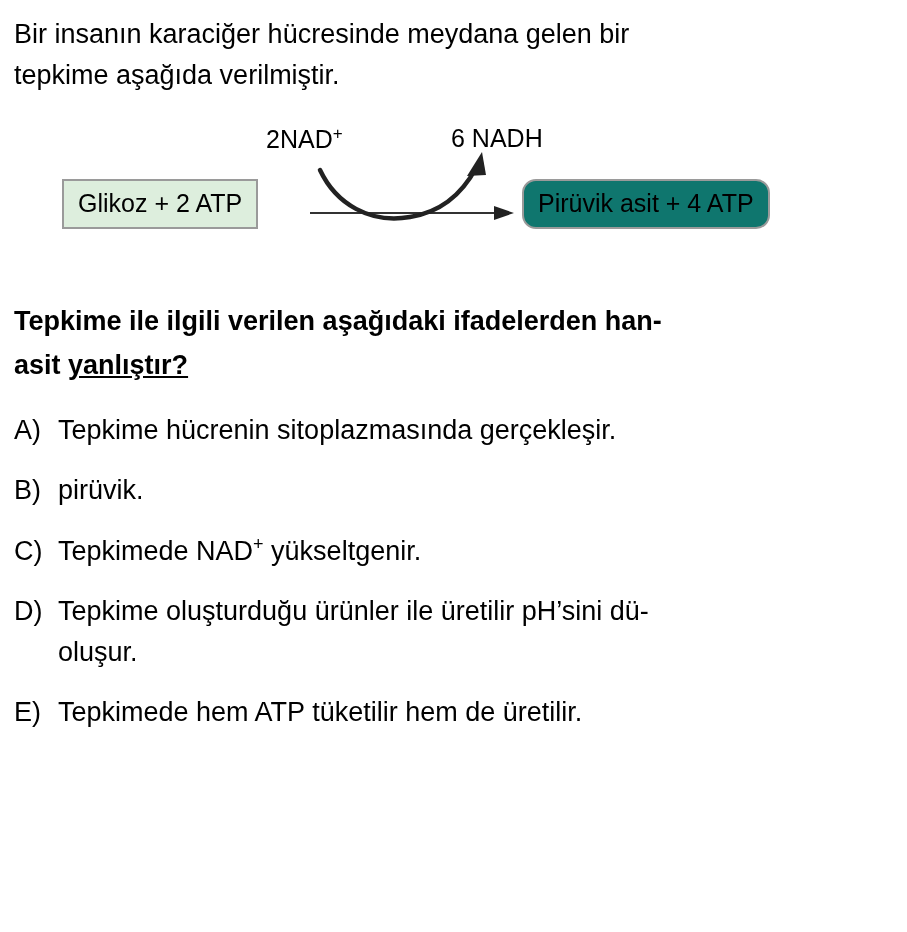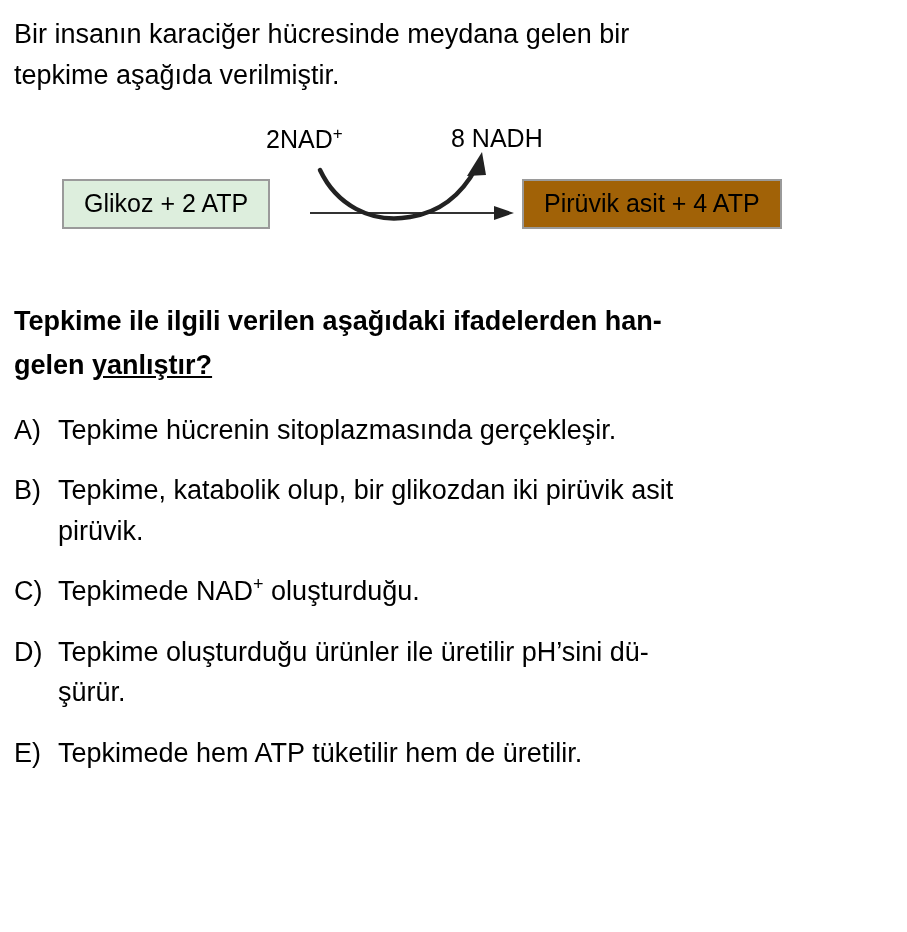--- a/index.html
+++ b/index.html
@@ -66,31 +66,32 @@
     position: absolute;
     top: 77px;
     left: 0;
     width: 100%;
   }
   .box {
     position: absolute;
     box-sizing: border-box;
     border: 2px solid #9a9a9a;
     font-size: 25px;
-    padding: 9px 20px;
+    padding: 9px 14px;
     white-space: nowrap;
     line-height: 1.1;
   }
   .box-left {
     left: 48px;
     background: #ddeedd;
   }
   .box-right {
     left: 508px;
-    background: #a16207;
+    background: #0f766e;
+    border-radius: 14px;
   }
   .arrow-svg {
     position: absolute;
     left: 0;
     top: 0;
     width: 907px;
     height: 190px;
     pointer-events: none;
   }
 
@@ -140,73 +141,72 @@
     <span>Bir insanın karaciğer hücresinde meydana gelen bir</span>
     <span class="last-line">tepkime aşağıda verilmiştir.</span>
   </div>
 
   <div class="diagram">
 
     <div class="labels">
       <div class="lbl lbl-nad">
         <span>2NAD</span><span class="sup">+</span>
       </div>
-      <div class="lbl lbl-nadh">8 NADH</div>
+      <div class="lbl lbl-nadh">6 NADH</div>
     </div>
 
     <svg class="arrow-svg" viewBox="0 0 907 190">
 
       <line x1="296" y1="111" x2="487" y2="111" stroke="#333333" stroke-width="2.2"></line>
       <polygon points="500,111 480,104 480,118" fill="#222222"></polygon>
 
       <path d="M306,68 C322,102 356,122 396,115 C428,110 448,92 462,66" fill="none" stroke="#222222" stroke-width="4.5" stroke-linecap="round"></path>
       <polygon points="468,50 453,74 472,73" fill="#222222"></polygon>
     </svg>
 
     <div class="boxes">
       <div class="box box-left">Glikoz + 2 ATP</div>
       <div class="box box-right">Pirüvik asit + 4 ATP</div>
     </div>
 
   </div>
 
   <div class="stem">
     <span>Tepkime ile ilgili verilen aşağıdaki ifadelerden han-</span>
-    <span class="l2"><span>gelen </span><span class="u">yanlıştır?</span></span>
+    <span class="l2"><span>asit </span><span class="u">yanlıştır?</span></span>
   </div>
 
   <div class="options">
 
     <div class="opt">
       <div class="opt-key">A)</div>
       <div class="opt-text">
         <span>Tepkime hücrenin sitoplazmasında gerçekleşir.</span>
       </div>
     </div>
 
     <div class="opt">
       <div class="opt-key">B)</div>
       <div class="opt-text">
-        <span>Tepkime, katabolik olup, bir glikozdan iki pirüvik asit</span>
         <span class="wrap2">pirüvik.</span>
       </div>
     </div>
 
     <div class="opt">
       <div class="opt-key">C)</div>
       <div class="opt-text">
-        <span>Tepkimede NAD</span><sup class="plus">+</sup><span> oluşturduğu.</span>
+        <span>Tepkimede NAD</span><sup class="plus">+</sup><span> yükseltgenir.</span>
       </div>
     </div>
 
     <div class="opt">
       <div class="opt-key">D)</div>
       <div class="opt-text">
         <span>Tepkime oluşturduğu ürünler ile üretilir pH’sini dü-</span>
-        <span class="wrap2">şürür.</span>
+        <span class="wrap2">oluşur.</span>
       </div>
     </div>
 
     <div class="opt">
       <div class="opt-key">E)</div>
       <div class="opt-text">
         <span>Tepkimede hem ATP tüketilir hem de üretilir.</span>
       </div>
     </div>
 

